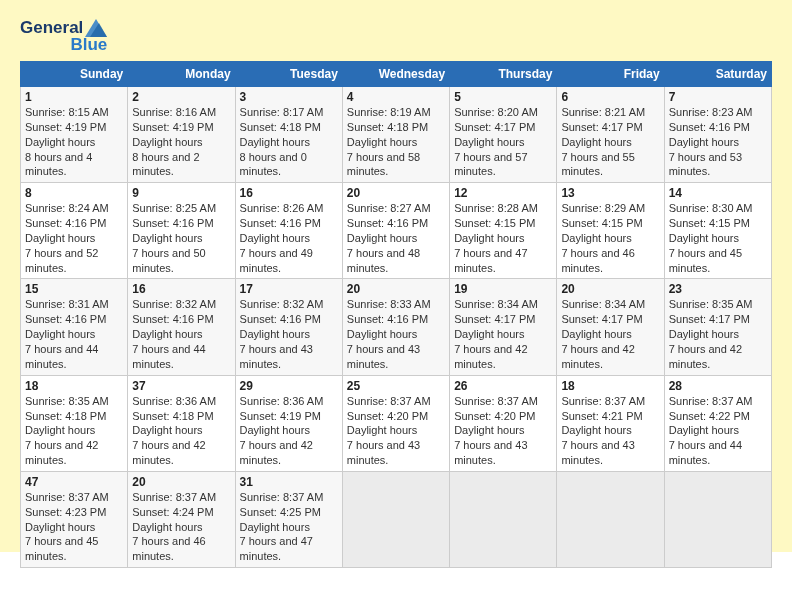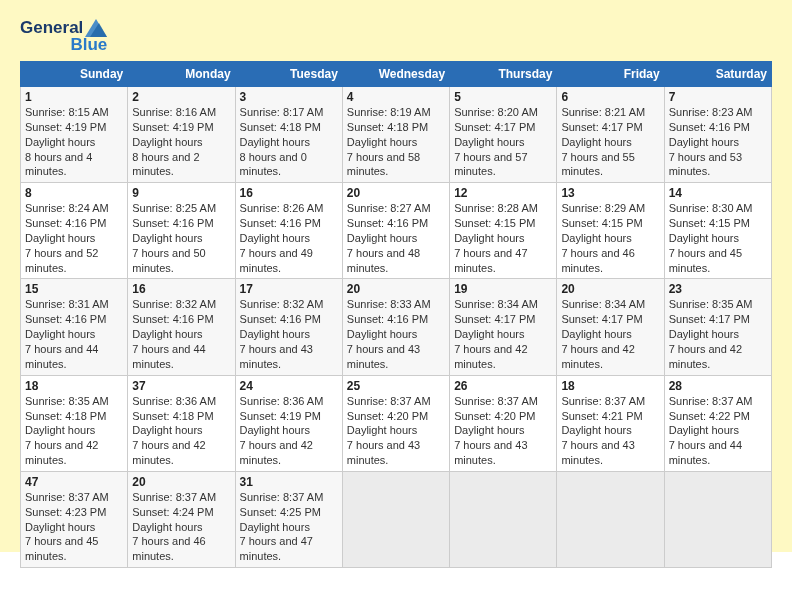--- a/index.html
+++ b/index.html
@@ -148,21 +148,21 @@
           <td><span class="day-num">16</span><span class="day-detail">Sunrise: 8:32 AM<br>Sunset: 4:16 PM<br>Daylight hours<br>7 hours and 44 minutes.</span></td>
           <td><span class="day-num">17</span><span class="day-detail">Sunrise: 8:32 AM<br>Sunset: 4:16 PM<br>Daylight hours<br>7 hours and 43 minutes.</span></td>
           <td><span class="day-num">20</span><span class="day-detail">Sunrise: 8:33 AM<br>Sunset: 4:16 PM<br>Daylight hours<br>7 hours and 43 minutes.</span></td>
           <td><span class="day-num">19</span><span class="day-detail">Sunrise: 8:34 AM<br>Sunset: 4:17 PM<br>Daylight hours<br>7 hours and 42 minutes.</span></td>
           <td><span class="day-num">20</span><span class="day-detail">Sunrise: 8:34 AM<br>Sunset: 4:17 PM<br>Daylight hours<br>7 hours and 42 minutes.</span></td>
           <td><span class="day-num">23</span><span class="day-detail">Sunrise: 8:35 AM<br>Sunset: 4:17 PM<br>Daylight hours<br>7 hours and 42 minutes.</span></td>
         </tr>
         <tr>
           <td><span class="day-num">18</span><span class="day-detail">Sunrise: 8:35 AM<br>Sunset: 4:18 PM<br>Daylight hours<br>7 hours and 42 minutes.</span></td>
           <td><span class="day-num">37</span><span class="day-detail">Sunrise: 8:36 AM<br>Sunset: 4:18 PM<br>Daylight hours<br>7 hours and 42 minutes.</span></td>
-          <td><span class="day-num">24</span><span class="day-detail">Sunrise: 8:36 AM<br>Sunset: 4:19 PM<br>Daylight hours<br>7 hours and 42 minutes.</span></td>
+          <td><span class="day-num">29</span><span class="day-detail">Sunrise: 8:36 AM<br>Sunset: 4:19 PM<br>Daylight hours<br>7 hours and 42 minutes.</span></td>
           <td><span class="day-num">25</span><span class="day-detail">Sunrise: 8:37 AM<br>Sunset: 4:20 PM<br>Daylight hours<br>7 hours and 43 minutes.</span></td>
           <td><span class="day-num">26</span><span class="day-detail">Sunrise: 8:37 AM<br>Sunset: 4:20 PM<br>Daylight hours<br>7 hours and 43 minutes.</span></td>
           <td><span class="day-num">18</span><span class="day-detail">Sunrise: 8:37 AM<br>Sunset: 4:21 PM<br>Daylight hours<br>7 hours and 43 minutes.</span></td>
           <td><span class="day-num">28</span><span class="day-detail">Sunrise: 8:37 AM<br>Sunset: 4:22 PM<br>Daylight hours<br>7 hours and 44 minutes.</span></td>
         </tr>
         <tr>
           <td><span class="day-num">47</span><span class="day-detail">Sunrise: 8:37 AM<br>Sunset: 4:23 PM<br>Daylight hours<br>7 hours and 45 minutes.</span></td>
           <td><span class="day-num">20</span><span class="day-detail">Sunrise: 8:37 AM<br>Sunset: 4:24 PM<br>Daylight hours<br>7 hours and 46 minutes.</span></td>
           <td><span class="day-num">31</span><span class="day-detail">Sunrise: 8:37 AM<br>Sunset: 4:25 PM<br>Daylight hours<br>7 hours and 47 minutes.</span></td>
           <td class="empty"></td>

